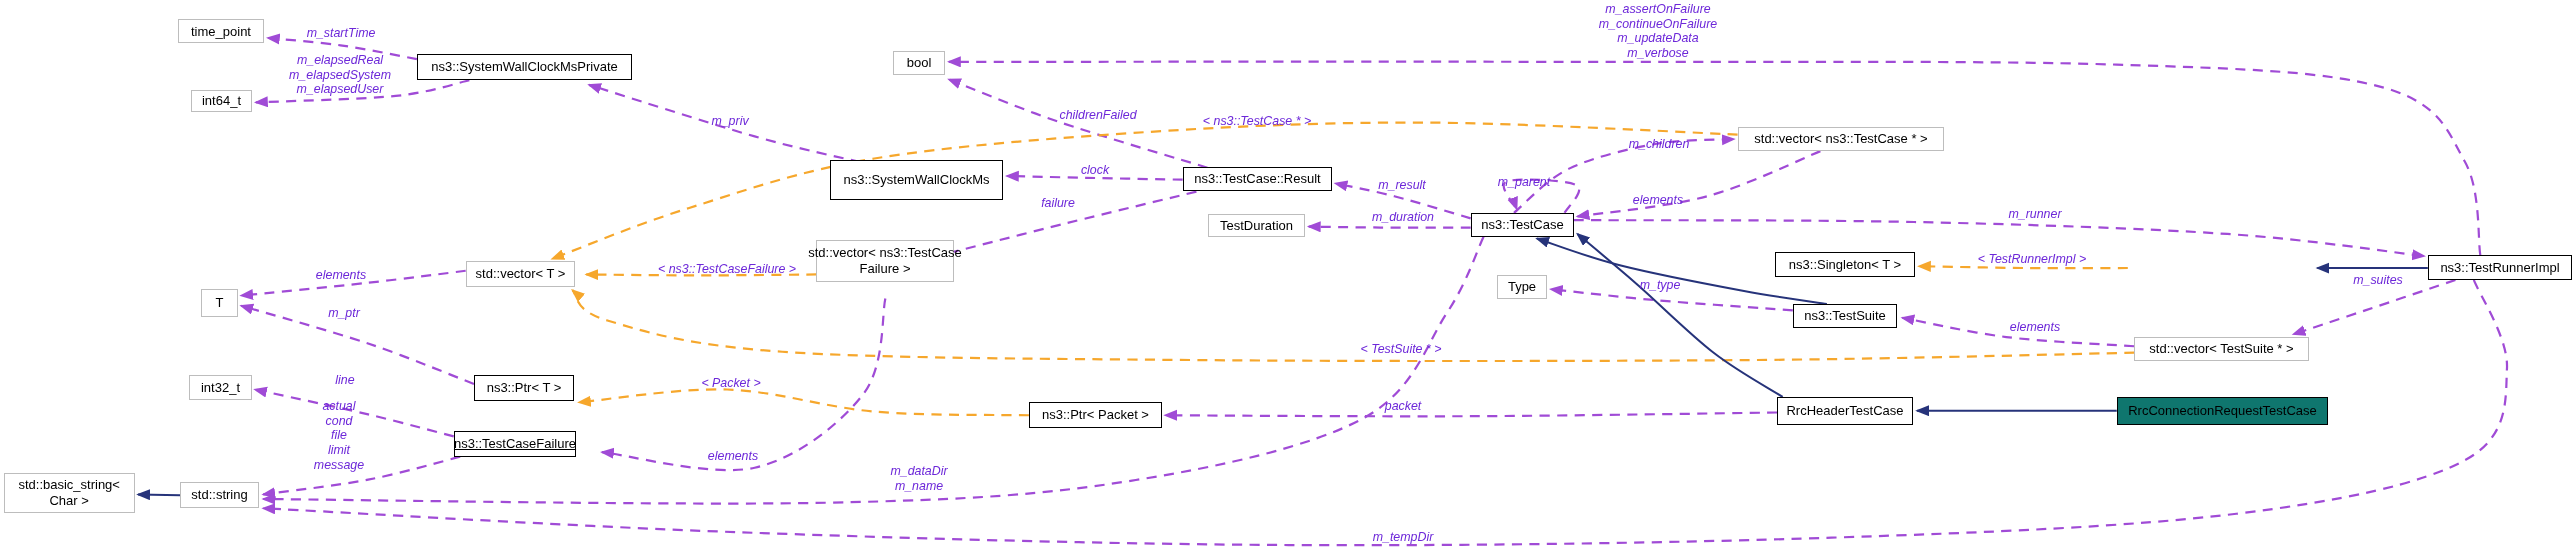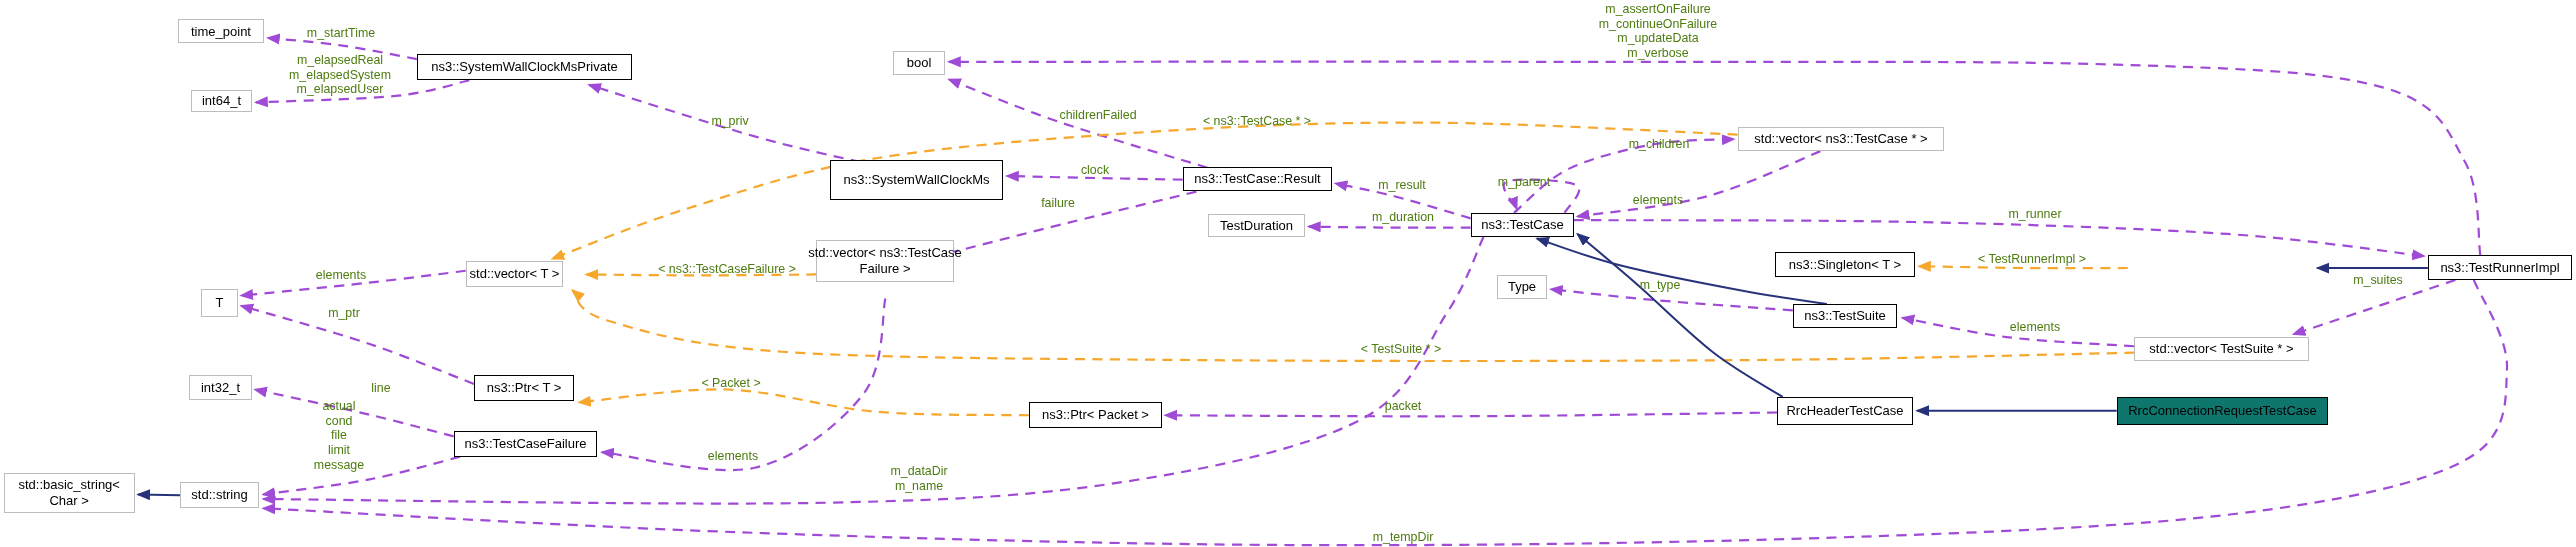--- a/index.html
+++ b/index.html
@@ -6,21 +6,21 @@
   #stage{position:relative;width:2576px;height:548px;background:#fff;overflow:hidden;
          font-family:"Liberation Sans", sans-serif;}
   #edge-svg{position:absolute;left:0;top:0;width:2576px;height:548px;}
   .node{position:absolute;display:flex;align-items:center;justify-content:center;
         box-sizing:border-box;background:#fff;color:#000;font-size:13px;line-height:1.2;
         text-align:center;white-space:pre;padding:0 2.8px;cursor:pointer;}
   .node.plain{border:1.3px solid #BDBDBD;}
   .node.class{border:1.7px solid #000;}
   .node.current{border:1.8px solid #000;background:#0f766e;cursor:default;}
   .edge-label{position:absolute;transform:translate(-50%,-50%);font-size:12.4px;
-        color:#4d7c0f;white-space:pre;text-align:center;line-height:1.18;pointer-events:none;}
+        color:#6d28d9;white-space:pre;text-align:center;line-height:1.18;pointer-events:none;font-style:italic;}
 </style>
 </head>
 <body>
 
 <div id="stage">
   <svg id="edge-svg" xmlns="http://www.w3.org/2000/svg" viewBox="0 0 2799 595">
       <defs>
         <marker id="arrow-usage" markerUnits="userSpaceOnUse" markerWidth="20" markerHeight="16" refX="13" refY="6" orient="auto">
           <path d="M0,0 L15,6 L0,12 Z" fill="#A04BD6"></path>
         </marker>
@@ -82,21 +82,21 @@
     <div class="edge-label" style="left: 1403px; top: 217px;">m_duration</div>
     <div class="edge-label" style="left: 1524px; top: 182px;">m_parent</div>
     <div class="edge-label" style="left: 1659px; top: 144px;">m_children</div>
     <div class="edge-label" style="left: 1658px; top: 200px;">elements</div>
     <div class="edge-label" style="left: 2035px; top: 214px;">m_runner</div>
     <div class="edge-label" style="left: 2378px; top: 280px;">m_suites</div>
     <div class="edge-label" style="left: 2035px; top: 327px;">elements</div>
     <div class="edge-label" style="left: 1660px; top: 285px;">m_type</div>
     <div class="edge-label" style="left: 341px; top: 275px;">elements</div>
     <div class="edge-label" style="left: 344px; top: 313px;">m_ptr</div>
-    <div class="edge-label" style="left: 345px; top: 388px; margin-left: 36px;">line</div>
+    <div class="edge-label" style="left: 345px; top: 380px;">line</div>
     <div class="edge-label" style="left: 339px; top: 436px;">actual
 cond
 file
 limit
 message</div>
     <div class="edge-label" style="left: 733px; top: 456px;">elements</div>
     <div class="edge-label" style="left: 1403px; top: 406px;">packet</div>
     <div class="edge-label" style="left: 919px; top: 479px;">m_dataDir
 m_name</div>
     <div class="edge-label" style="left: 1403px; top: 537px;">m_tempDir</div>
@@ -112,27 +112,27 @@
     <div class="node class" style="left: 830px; top: 160px; width: 173px; height: 40px;">ns3::SystemWallClockMs</div>
     <div class="node class" style="left: 1183px; top: 167px; width: 149px; height: 24px;">ns3::TestCase::Result</div>
     <div class="node plain" style="left: 1738px; top: 127px; width: 206px; height: 24px;">std::vector&lt; ns3::TestCase * &gt;</div>
     <div class="node plain" style="left: 1208px; top: 214px; width: 97px; height: 23px;">TestDuration</div>
     <div class="node class" style="left: 1471px; top: 213px; width: 103px; height: 24px;">ns3::TestCase</div>
     <div class="node class" style="left: 1775px; top: 252px; width: 140px; height: 25px;">ns3::Singleton&lt; T &gt;</div>
     <div class="node class" style="left: 2428px; top: 255px; width: 144px; height: 25px;">ns3::TestRunnerImpl</div>
     <div class="node class" style="left: 1793px; top: 304px; width: 104px; height: 24px;">ns3::TestSuite</div>
     <div class="node plain" style="left: 2134px; top: 337px; width: 175px; height: 24px;">std::vector&lt; TestSuite * &gt;</div>
     <div class="node plain" style="left: 1497px; top: 275px; width: 50px; height: 24px;">Type</div>
-    <div class="node plain" style="left: 466px; top: 261px; width: 97px; height: 26px;">std::vector&lt; T &gt;</div>
+    <div class="node plain" style="left: 466px; top: 261px; width: 109px; height: 26px;">std::vector&lt; T &gt;</div>
     <div class="node plain" style="left: 201px; top: 289px; width: 37px; height: 28px;">T</div>
     <div class="node plain" style="left: 816px; top: 240px; width: 138px; height: 42px;">std::vector&lt; ns3::TestCase
 Failure &gt;</div>
     <div class="node class" style="left: 474px; top: 375px; width: 100px; height: 26px;">ns3::Ptr&lt; T &gt;</div>
     <div class="node plain" style="left: 189px; top: 375px; width: 63px; height: 25px;">int32_t</div>
-    <div class="node class" style="left: 454px; top: 431px; width: 143px; height: 26px;">ns3::TestCaseFailure</div>
+    <div class="node class" style="left: 454px; top: 431px; width: 122px; height: 26px; text-decoration: underline;">ns3::TestCaseFailure</div>
     <div class="node class" style="left: 1029px; top: 402px; width: 133px; height: 26px;">ns3::Ptr&lt; Packet &gt;</div>
     <div class="node class" style="left: 1777px; top: 397px; width: 136px; height: 28px;">RrcHeaderTestCase</div>
     <div class="node current" style="left: 2117px; top: 397px; width: 211px; height: 28px;">RrcConnectionRequestTestCase</div>
     <div class="node plain" style="left: 3.7px; top: 473px; width: 131px; height: 40px;">std::basic_string&lt;
 Char &gt;</div>
     <div class="node plain" style="left: 180px; top: 482px; width: 79px; height: 26px;">std::string</div>
   </div>
 
 
 </body></html>

